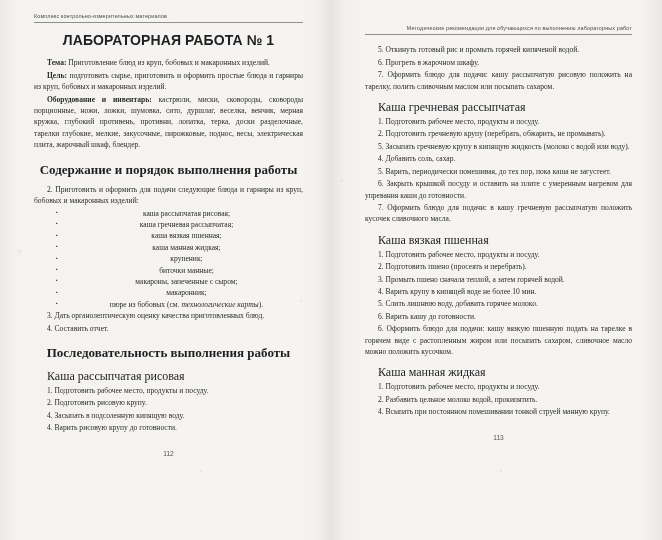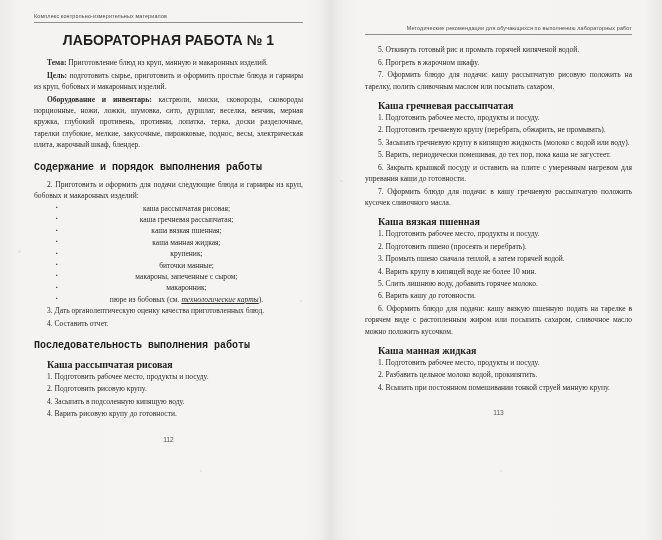--- a/index.html
+++ b/index.html
@@ -68,32 +68,31 @@
     text-align: justify;
     text-indent: 13px;
     color: #2b2b2b;
   }
 
   .lead {
     font-weight: bold;
   }
 
   h2.section {
-    font-size: 10px;
+    font-size: 13px;
     font-weight: bold;
-    text-align: left;
+    text-align: center;
     margin: 11px 0 6px 0;
     text-indent: 0;
     color: #1f1f1f;
-    font-family: Liberation Mono, monospace;
   }
 
   h3.dish {
-    font-size: 10px;
-    font-weight: bold;
+    font-size: 12px;
+    font-weight: normal;
     margin: 8px 0 1px 0;
     text-indent: 13px;
     color: #1f1f1f;
   }
 
   ul.bullets {
     list-style: none;
     margin: 0;
     padding: 0;
     text-align: center;
@@ -106,21 +105,21 @@
     color: #2b2b2b;
   }
   ul.bullets li::before {
     content: "\25AA";
     position: absolute;
     left: 22px;
     top: -0.5px;
     font-size: 5px;
     color: #3a3a3a;
   }
-  .ital { font-style: italic; text-decoration: underline; }
+  .ital { font-style: italic; }
 
   .folio {
     font-family: "Liberation Sans", "DejaVu Sans", sans-serif;
     font-size: 6.6px;
     text-align: center;
     color: #555;
     margin-top: 16px;
   }
   .page-right .folio { margin-top: 16px; }
 
@@ -146,21 +145,21 @@
 
 <div class="spread">
 
   <div class="page page-left">
 
     <div class="running-head">Комплекс контрольно-измерительных материалов</div>
     <div class="head-rule"></div>
 
     <h1 class="work-title">ЛАБОРАТОРНАЯ РАБОТА № 1</h1>
 
-    <p><span class="lead">Тема:</span><span> Приготовление блюд из круп, манную и макаронных изделий.</span></p>
+    <p><span class="lead">Тема:</span><span> Приготовление блюд из круп, бобовых и макаронных изделий.</span></p>
 
     <p><span class="lead">Цель:</span><span> подготовить сырье, приготовить и оформить простые блюда и гарниры из круп, бобовых и макаронных изделий.</span></p>
 
     <p><span class="lead">Оборудование и инвентарь:</span><span> кастрюли, миски, сковороды, сковороды порционные, ножи, ложки, шумовка, сито, дуршлаг, веселка, венчик, мерная кружка, глубокий противень, противни, лопатка, терка, доски разделочные, тарелки глубокие, мелкие, закусочные, пирожковые, поднос, весы, электрическая плита, жарочный шкаф, блендер.</span></p>
 
     <h2 class="section">Содержание и порядок выполнения работы</h2>
 
     <p>2. Приготовить и оформить для подачи следующие блюда и гарниры из круп, бобовых и макаронных изделий:</p>
 
     <ul class="bullets">
@@ -195,20 +194,21 @@
     <div class="head-rule"></div>
 
     <p>5. Откинуть готовый рис и промыть горячей кипяченой водой.</p>
     <p>6. Прогреть в жарочном шкафу.</p>
     <p>7. Оформить блюдо для подачи: кашу рассыпчатую рисовую положить на тарелку, полить сливочным маслом или посыпать сахаром.</p>
 
     <h3 class="dish">Каша гречневая рассыпчатая</h3>
     <p>1. Подготовить рабочее место, продукты и посуду.</p>
     <p>2. Подготовить гречневую крупу (перебрать, обжарить, не промывать).</p>
     <p>5. Засыпать гречневую крупу в кипящую жидкость (молоко с водой или воду).</p>
+    <p>4. Добавить соль, сахар.</p>
     <p>5. Варить, периодически помешивая, до тех пор, пока каша не загустеет.</p>
     <p>6. Закрыть крышкой посуду и оставить на плите с умеренным нагревом для упревания каши до готовности.</p>
     <p>7. Оформить блюдо для подачи: в кашу гречневую рассыпчатую положить кусочек сливочного масла.</p>
 
     <h3 class="dish">Каша вязкая пшенная</h3>
     <p>1. Подготовить рабочее место, продукты и посуду.</p>
     <p>2. Подготовить пшено (просеять и перебрать).</p>
     <p>3. Промыть пшено сначала теплой, а затем горячей водой.</p>
     <p>4. Варить крупу в кипящей воде не более 10 мин.</p>
     <p>5. Слить лишнюю воду, добавить горячее молоко.</p>

